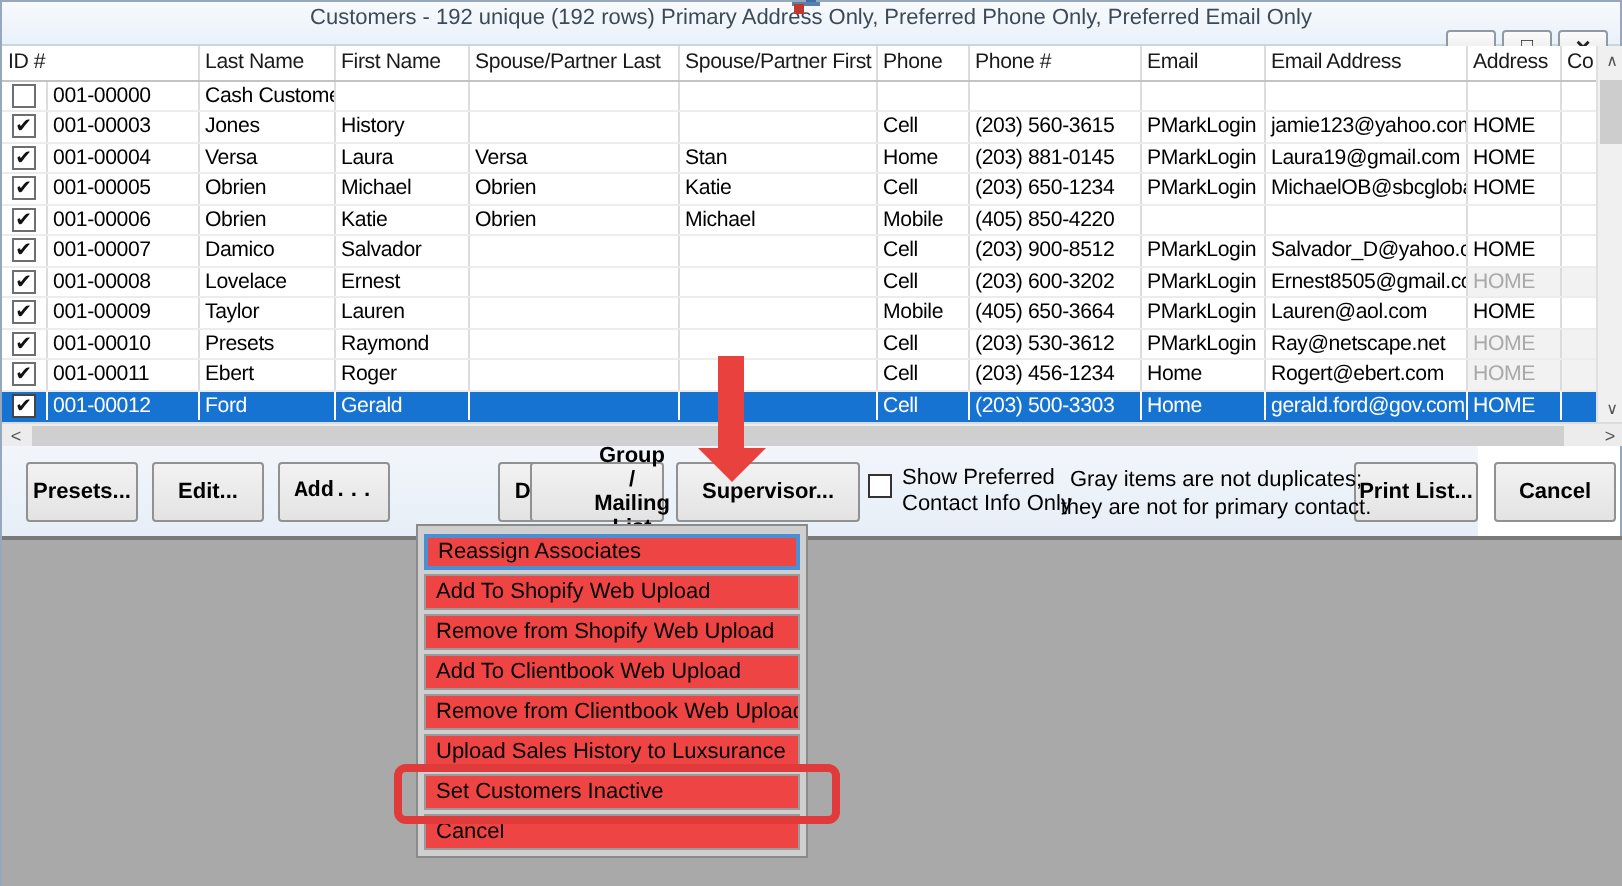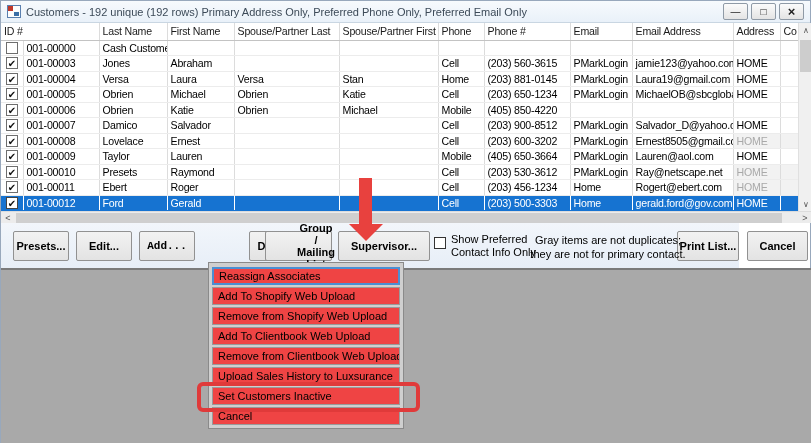--- a/index.html
+++ b/index.html
@@ -4,21 +4,21 @@
 <style>
   * { margin:0; padding:0; box-sizing:border-box; }
   html,body { width:811px; height:443px; overflow:hidden; }
   body { font-family:"Liberation Sans", sans-serif; font-size:11px; color:#000; }
 
   .window { position:relative; width:811px; height:443px; background:#fff; border:1px solid #98a8bc; }
 
   
   .titlebar { position:absolute; left:0; top:0; width:100%; height:22px;
     background:linear-gradient(#f7fafd,#e9f1f9); border-bottom:1px solid #c9d6e2;
-    display:flex; align-items:center; padding:0 6px; }
+    display:flex; align-items:center; padding:0 6px;flex-direction:column; }
   .app-icon { width:14px; height:13px; margin-right:5px; position:relative;
     background:#fdfdfd; border:1px solid #5a7fae; }
   .app-icon::before { content:""; position:absolute; left:0; top:0; width:5px; height:5px; background:#c0392b; }
   .app-icon::after { content:""; position:absolute; right:1px; bottom:1px; width:5px; height:4px; background:#3a6ea5; }
   .title-text { color:#3c4a58; font-size:11px; white-space:nowrap; }
   .win-controls { margin-left:auto; display:flex; gap:3px; }
   .win-btn { width:25px; height:17px; background:linear-gradient(#fbfbfb,#e4e4e4);
     border:1px solid #8f9aa6; border-radius:2px; display:flex; align-items:center; justify-content:center;
     font-size:10px; color:#222; line-height:1; }
   .win-btn.close-btn { font-size:13px; font-weight:bold; }
@@ -150,21 +150,21 @@
             <td></td>
             <td></td>
             <td></td>
           </tr>
           <tr>
             <td class="cb-cell">
               <div class="cb">✔</div>
             </td>
             <td>001-00003</td>
             <td>Jones</td>
-            <td>Abraham</td>
+            <td>History</td>
             <td></td>
             <td></td>
             <td>Cell</td>
             <td>(203) 560-3615</td>
             <td>PMarkLogin</td>
             <td>jamie123@yahoo.com</td>
             <td>HOME</td>
             <td></td>
           </tr>
           <tr>

